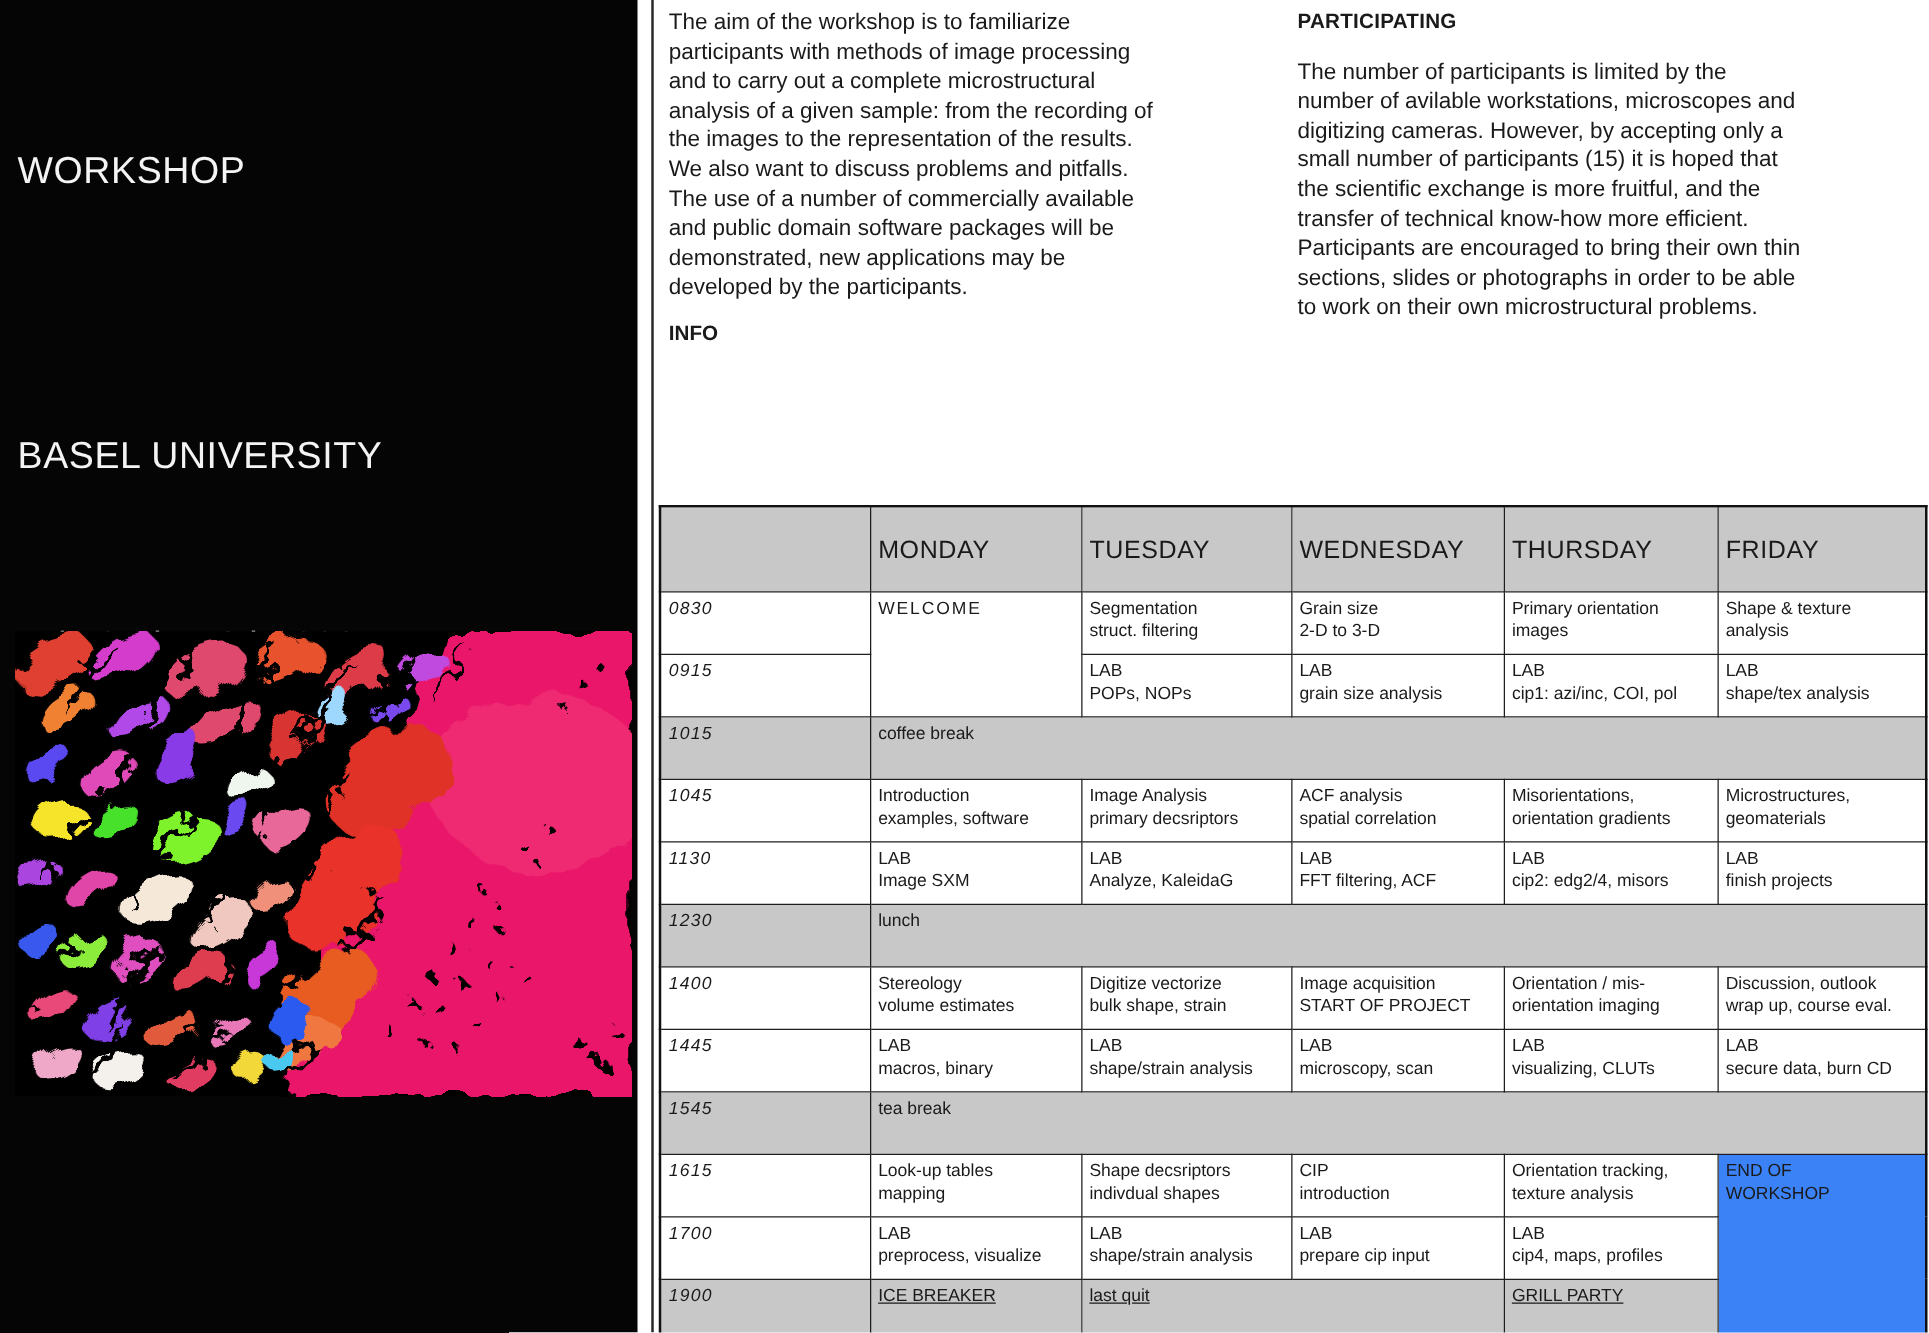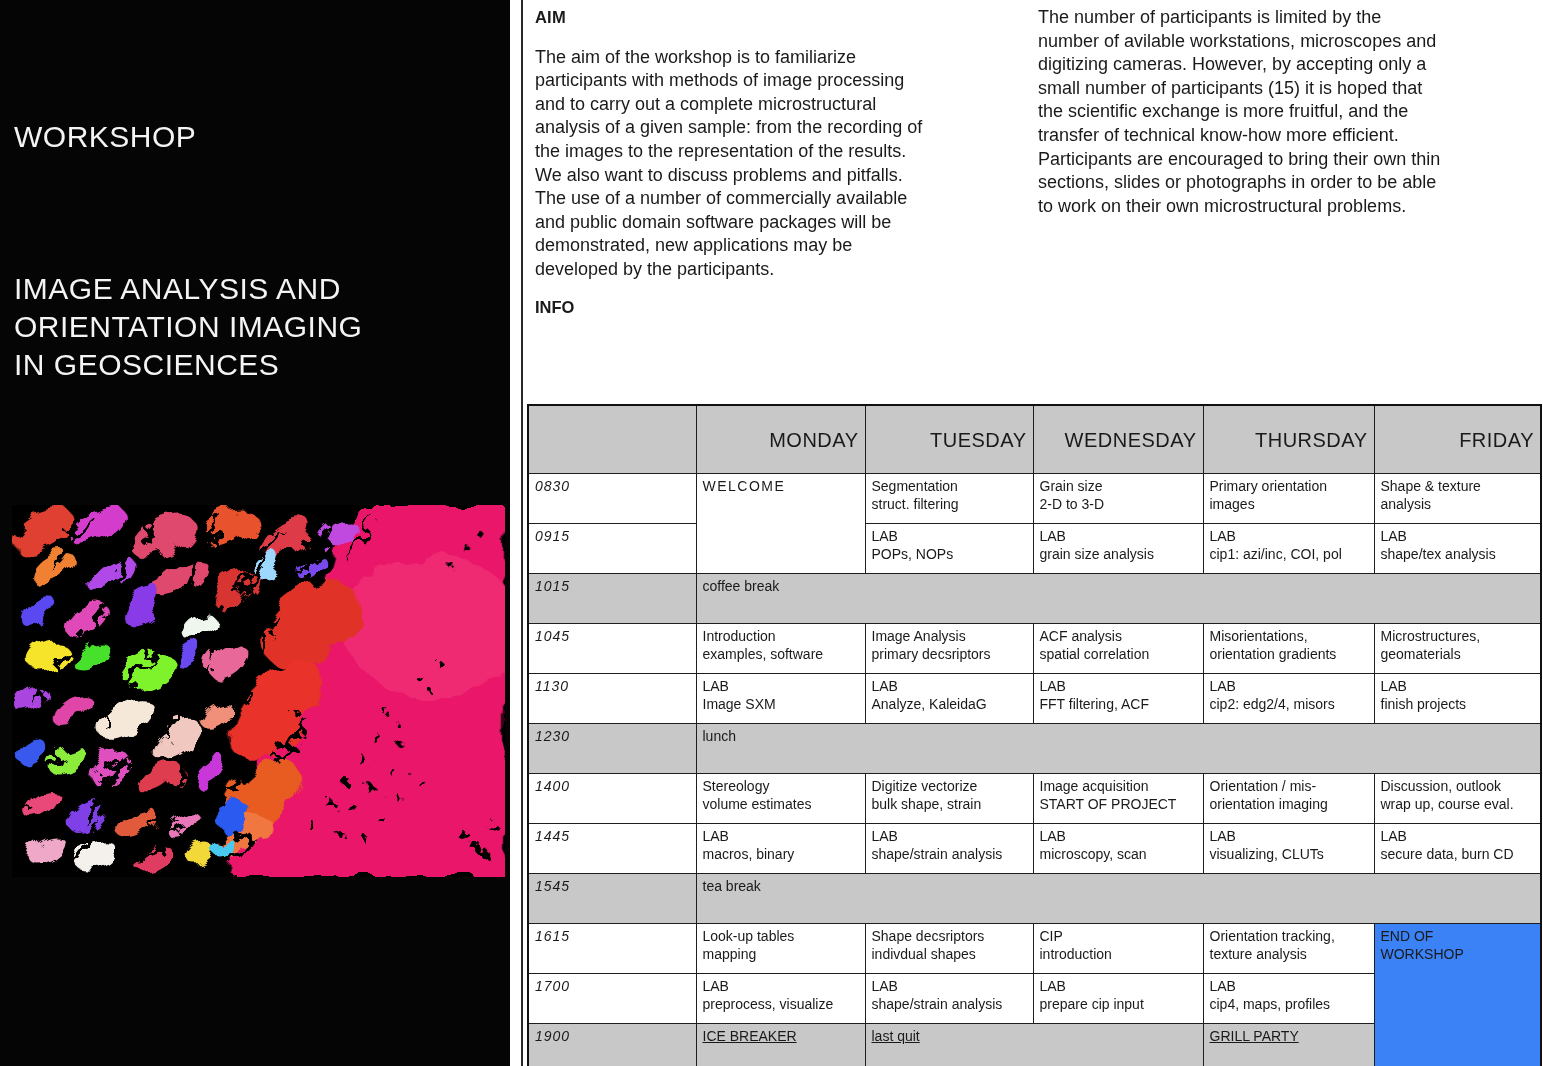--- a/index.html
+++ b/index.html
@@ -71,21 +71,21 @@
     text-align:left;
     padding:3px 6px 2px 6px;
     font-size:14px;
     line-height:18.5px;
     font-weight:normal;
     white-space:pre-line;
     overflow:hidden;
   }
   .schedule { border:2.5px solid #111; }
   .gray { background:#c8c8c8; }
-  .head-row th { height:68px; text-align:right; vertical-align:middle; font-size:20px; letter-spacing:0.5px; }
+  .head-row th { height:68px; text-align:left; vertical-align:middle; font-size:20px; letter-spacing:0.5px; }
   .time-cell {
     text-align:center; vertical-align:middle;
     font-size:21px; letter-spacing:1px;
     white-space:nowrap;
     font-style:italic;
   }
   .schedule tr { height:50px; }
   .welcome-cell {
     vertical-align:bottom; text-align:center;
     font-size:16.5px; letter-spacing:1.5px;
@@ -106,23 +106,20 @@
     background:#3b82f6;
   }
 </style>
 </head>
 <body>
 
 <div class="left-panel">
   <div class="title-block">
     <div>WORKSHOP</div>
     <div class="tb-gap"></div>
-    <div>IMAGE ANALYSIS AND
-ORIENTATION IMAGING
-IN GEOSCIENCES</div>
     <div class="tb-gap"></div>
     <div>BASEL UNIVERSITY</div>
     <div class="tb-gap"></div>
     <div>July 2nd to 6th, 2007</div>
   </div>
 
   <svg class="micro-image" viewBox="0 0 494 372" preserveAspectRatio="none" aria-hidden="true">
     <defs>
       <filter id="rough" x="-15%" y="-15%" width="130%" height="130%">
         <feTurbulence type="fractalNoise" baseFrequency="0.03" numOctaves="3" seed="11" result="n"></feTurbulence>
@@ -232,35 +229,35 @@
         <circle cx="468" cy="344" r="5"></circle>
         <circle cx="480" cy="320" r="4"></circle>
       <circle cx="415" cy="180" r="3"></circle>
         <circle cx="430" cy="160" r="3"></circle>
     </g>
   </svg>
 </div>
 <div class="panel-divider"></div>
 
 <div class="col col-aim">
-  <h2>AIM</h2>
   <div class="body-text">The aim of the workshop is to familiarize
 participants with methods of image processing
 and to carry out a complete microstructural
 analysis of a given sample: from the recording of
 the images to  the representation of the results.
 We also want to discuss  problems and pitfalls.
 The use of a number of commercially available
 and public domain software packages will be
 demonstrated, new applications may  be
 developed by the participants.</div>
   <div class="sub-head">INFO</div>
 </div>
 
 <div class="col col-part">
+  <h2>PARTICIPATING</h2>
   <div class="body-text">The number of participants is limited by the
 number of avilable workstations, microscopes and
 digitizing cameras. However, by accepting  only a
 small number of participants (15) it is hoped  that
 the scientific exchange is more fruitful, and the
 transfer of technical know-how more efficient.
 Participants are encouraged to bring their own thin
 sections, slides or photographs in order to be able
 to work on their own microstructural problems.</div>
 </div>

